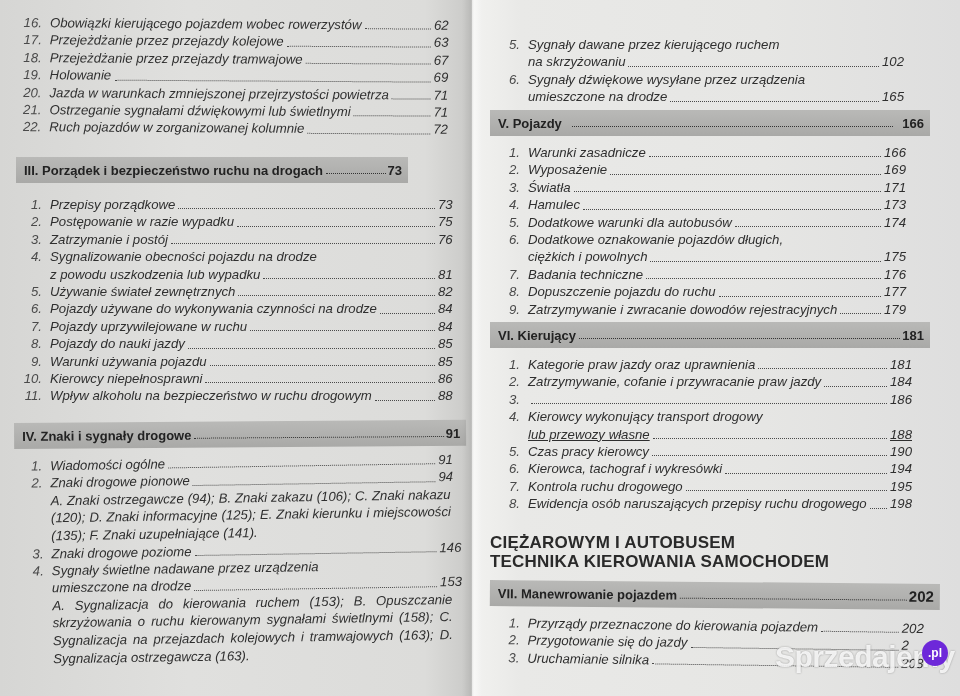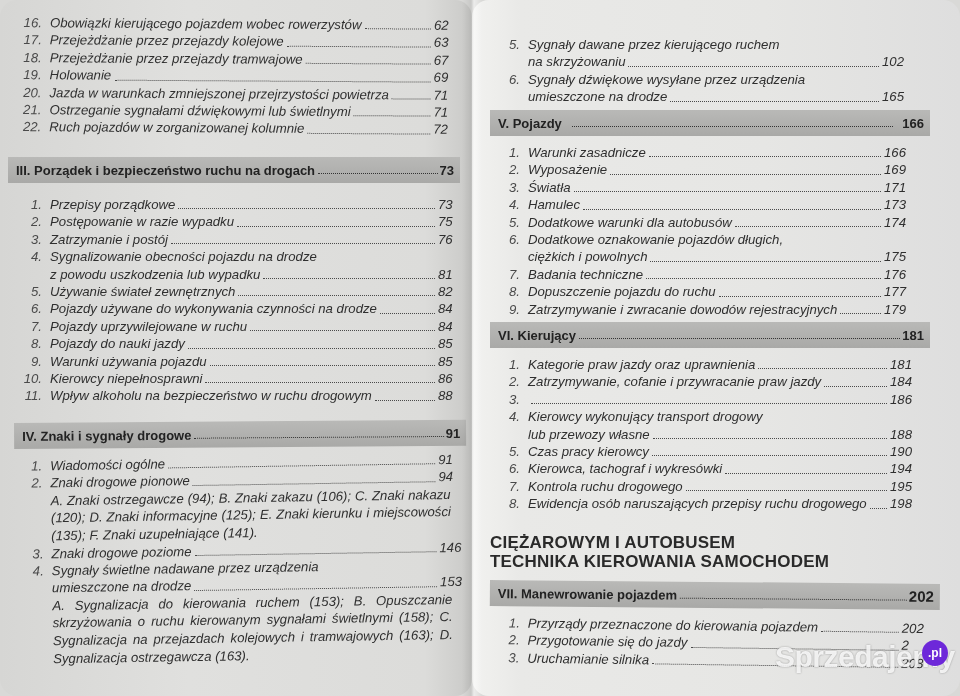--- a/index.html
+++ b/index.html
@@ -3,21 +3,21 @@
 <meta charset="utf-8">
 <style>
   html, body { margin:0; padding:0; }
   body {
     width:960px; height:696px; overflow:hidden; position:relative;
     background:#d9d9d7;
     font-family:"Liberation Sans", sans-serif;
     color:#2a2a2a;
   }
   .page {
-    position:absolute; top:0; height:696px; overflow:hidden;border-radius:17px;
+    position:absolute; top:0; height:696px; overflow:hidden;
   }
   .page.left {
     left:0; width:472px;
     background:linear-gradient(90deg,#d6d6d4 0%,#e0e0de 40%,#dcdcda 90%,#c9c9c7 100%);
   }
   .page.right {
     left:472px; width:488px;
     background:linear-gradient(90deg,#f2f2f0 0%,#e9e9e7 10%,#e6e6e4 60%,#dedede 100%);
   }
   .gutter {
@@ -125,21 +125,21 @@
     <div class="entry">
         <span class="num">22.</span>
         <span class="body">
           <span class="text">Ruch pojazdów w zorganizowanej kolumnie</span>
           <span class="dots"></span>
           <span class="pg">72</span>
         </span>
       </div>
   </div>
 
-  <div class="section" style="position:absolute; left:8px; top:157px; width:452px; height:26px;">
+  <div class="section" style="position:absolute; left:16px; top:157px; width:392px; height:26px;">
     <span class="text">III. Porządek i bezpieczeństwo ruchu na drogach</span>
       <span class="dots"></span>
       <span class="pg">73</span>
   </div>
   <div class="toc" style="left:4px; top:196px; width:456px;">
     <div class="entry">
         <span class="num">1.</span>
         <span class="body">
           <span class="text">Przepisy porządkowe</span>
           <span class="dots"></span>
@@ -414,21 +414,21 @@
         <span class="body">
           <span class="dots"></span>
           <span class="pg">186</span>
         </span>
       </div>
     <div class="entry multi">
       <div class="line">
           <span class="num" style="width:38px;text-align:right;padding-right:8px;">4.</span>
           <span class="text">Kierowcy wykonujący transport drogowy</span>
         </div>
-      <div class="line" style="padding-left:46px;">
+      <div class="line" style="padding-left:46px;text-decoration:underline;">
           <span class="text">lub przewozy własne</span>
           <span class="dots"></span>
           <span class="pg">188</span>
         </div>
     </div>
     <div class="entry">
         <span class="num">5.</span>
         <span class="body">
           <span class="text">Czas pracy kierowcy</span>
           <span class="dots"></span>

